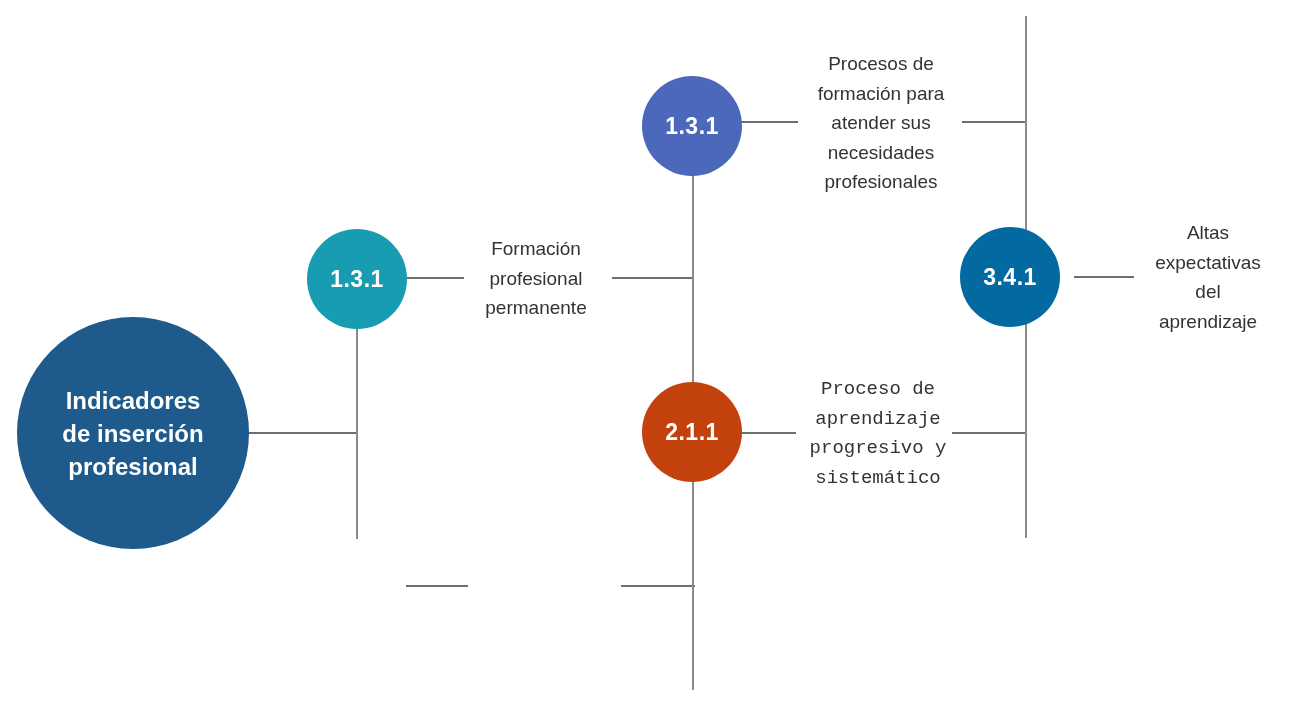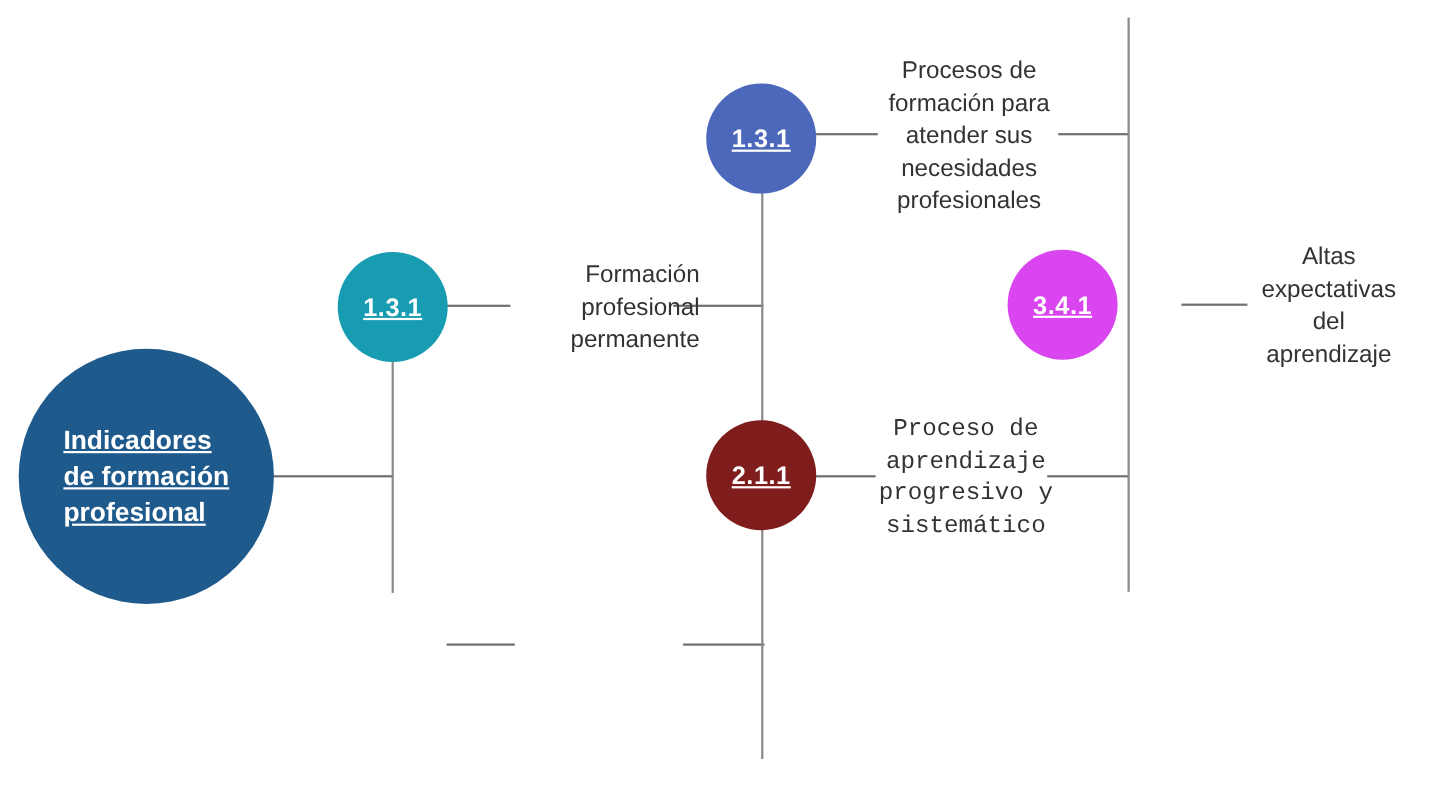--- a/index.html
+++ b/index.html
@@ -21,42 +21,41 @@
   }
   .hline { height: 2px; }
   .vline { width: 2px; background: #8a8a8a; }
   .circle {
     position: absolute;
     border-radius: 50%;
     display: flex;
     align-items: center;
     justify-content: center;
     color: #ffffff;
-    text-align: left;
-    text-decoration: underline;
+    text-align: center;
   }
   .root-circle {
     width: 232px;
     height: 232px;
     font-size: 24px;
     line-height: 33px;
     font-weight: bold;
     white-space: pre-line;
   }
   .node-circle {
     width: 100px;
     height: 100px;
     font-size: 23px;
     font-weight: bold;
     letter-spacing: 0.5px;
   }
   .node-label {
     position: absolute;
     color: #333333;
-    font-size: 22px;
+    font-size: 19px;
     line-height: 29.5px;
     text-align: center;
     white-space: pre-line;
   }
 </style>
 </head>
 <body>
 
 <div class="canvas">
 
@@ -75,41 +74,41 @@
   <div class="line hline" style="left:962px; top:121px; width:64px;"></div>
 
   <div class="line hline" style="left:740px; top:432px; width:56px;"></div>
   <div class="line hline" style="left:952px; top:432px; width:74px;"></div>
 
   <div class="line vline" style="left:1025px; top:16px; height:522px;"></div>
 
   <div class="line hline" style="left:1074px; top:276px; width:60px;"></div>
 
   <div class="circle root-circle" style="left: 17px; top: 317px; background-color: rgb(30, 90, 140);">Indicadores
-de formación
+de inserción
 profesional</div>
 
   <div class="circle node-circle" style="left: 307px; top: 229px; background-color: rgb(24, 156, 178);">1.3.1</div>
-  <div class="node-label" style="left:436px; top:234px; width:200px;text-align:right;">Formación
+  <div class="node-label" style="left:436px; top:234px; width:200px;">Formación
 profesional
 permanente</div>
 
 
   <div class="circle node-circle" style="left: 642px; top: 76px; background-color: rgb(76, 104, 187);">1.3.1</div>
   <div class="node-label" style="left:771px; top:49px; width:220px;">Procesos de
 formación para
 atender sus
 necesidades
 profesionales</div>
 
-  <div class="circle node-circle" style="left: 642px; top: 382px; background-color: #7f1d1d;">2.1.1</div>
+  <div class="circle node-circle" style="left: 642px; top: 382px; background-color: #c2410c;">2.1.1</div>
   <div class="node-label" style="left:768px; top:375px; width:220px;font-family:Liberation Mono, monospace;">Proceso de
 aprendizaje
 progresivo y
 sistemático</div>
 
-  <div class="circle node-circle" style="left: 916px; top: 227px; background-color: #d946ef;">3.4.1</div>
+  <div class="circle node-circle" style="left: 960px; top: 227px; background-color: #0369a1;">3.4.1</div>
   <div class="node-label" style="left:1108px; top:218px; width:200px;">Altas
 expectativas
 del
 aprendizaje</div>
 
 </div>
 
 </body></html>

